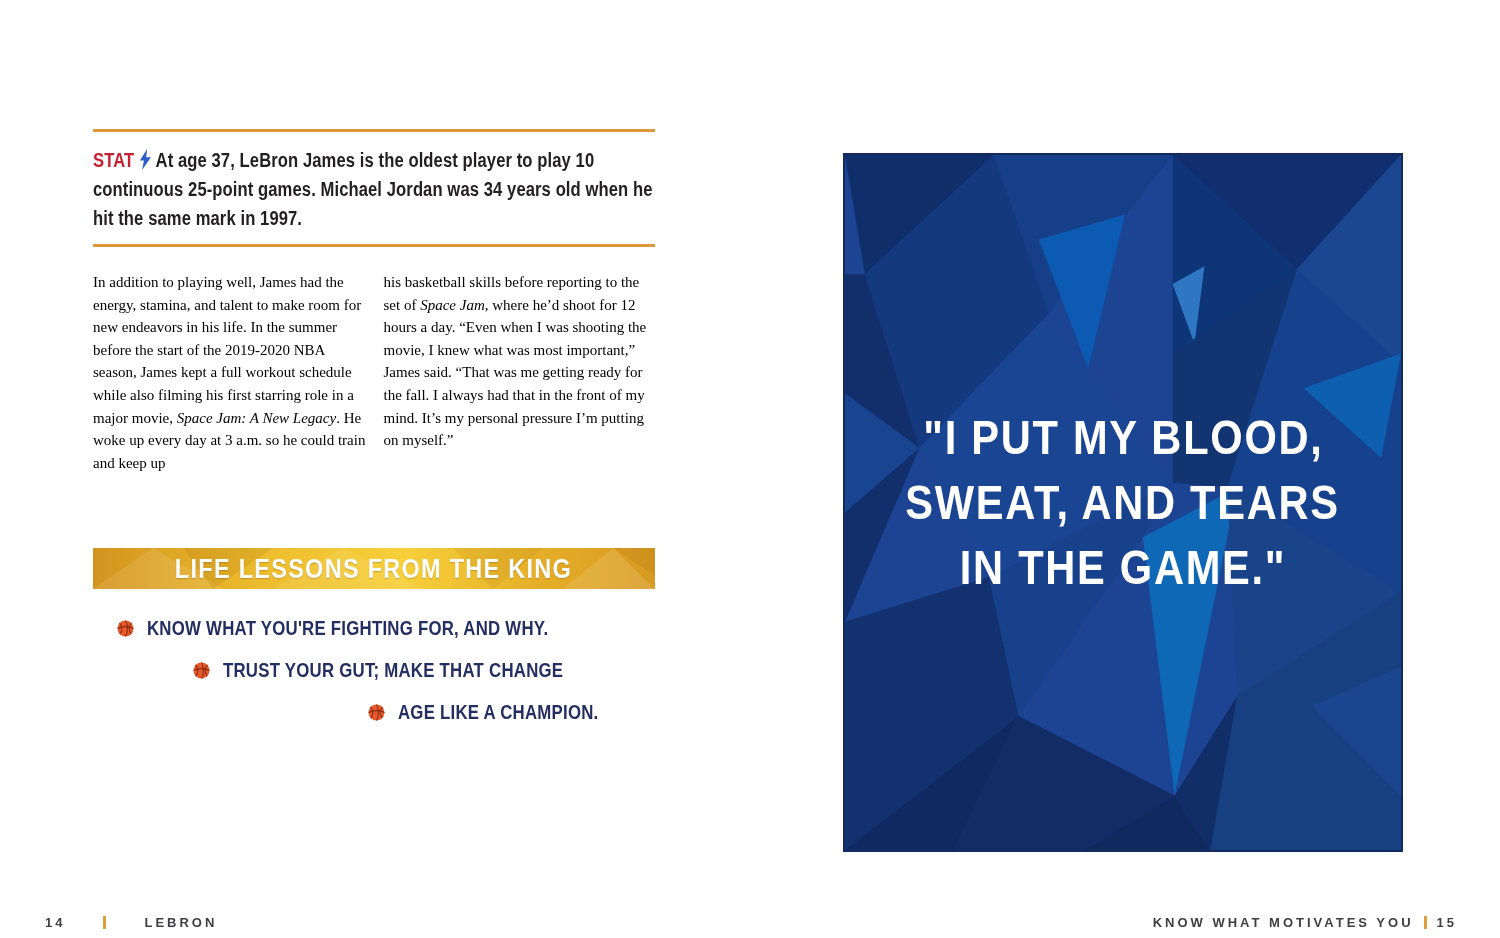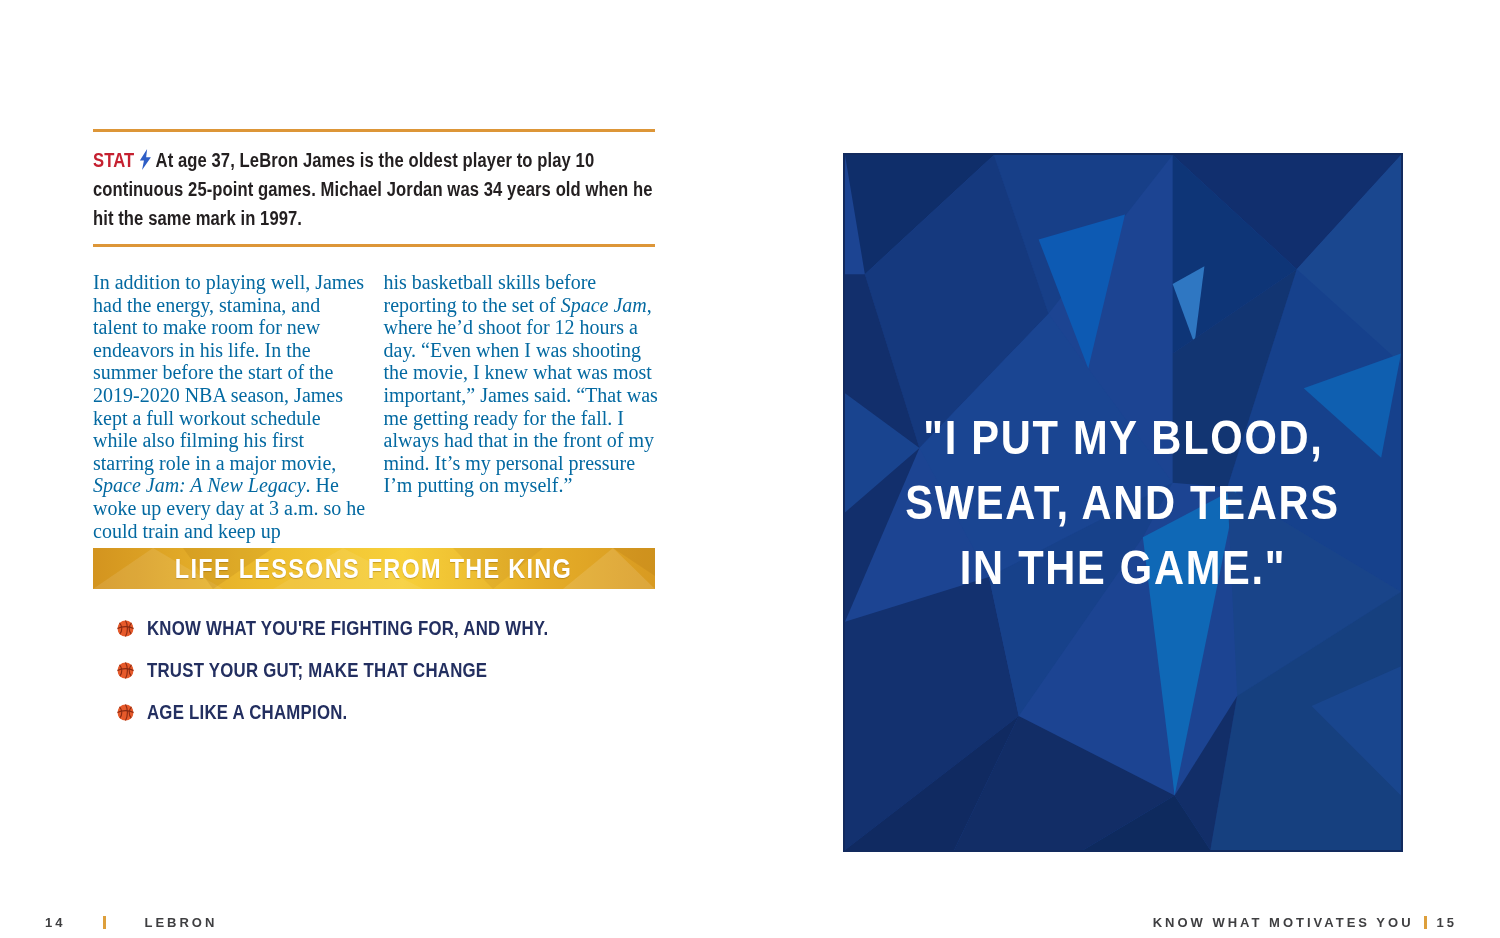--- a/index.html
+++ b/index.html
@@ -28,41 +28,41 @@
     font-weight:700; font-size:19.5px; line-height:29px;
     color:#231f20; letter-spacing:0.1px;
   }
   .stat-label { color:#c52030; }
   .bolt { display:inline-block; width:13px; height:21px; margin:0 5px 0 7px; vertical-align:-3px; }
 
   .body-columns {
     position:absolute; left:93px; top:231px; width:566px;
     display:flex; gap:15px;
     font-family:"Liberation Serif", serif;
-    font-size:20px; line-height:22.6px; color:#0369a1;
+    font-size:15px; line-height:22.6px; color:#000000;
   }
   .body-col { flex:1; }
   .it { font-style:italic; }
 
   .banner {
     position:absolute; left:93px; top:508px; width:562px; height:41px;
     display:flex; align-items:center; justify-content:center;
     overflow:hidden;
   }
   .banner svg.bg { position:absolute; inset:0; width:100%; height:100%; }
   .banner-text {
     position:relative; display:inline-block;
     transform:scaleX(0.84);
     color:#ffffff; font-weight:700; font-size:28px; letter-spacing:1.5px;
     white-space:nowrap;
     text-shadow:0 1px 1px rgba(120,80,0,0.35);
   }
 
   .lessons { position:absolute; left:117px; top:577px; }
-  .lesson-row { display:flex; align-items:center; height:22px; margin-bottom:20px; }
+  .lesson-row { display:flex; align-items:center; height:22px; margin-bottom:20px;justify-content:flex-end; }
   .lesson-icon { width:17px; height:17px; flex:0 0 17px; margin-right:13px; }
   .lesson-text {
     display:inline-block; transform:scaleX(0.8); transform-origin:0 50%;
     white-space:nowrap;
     color:#232f60; font-weight:700; font-size:21px; letter-spacing:0.3px;
   }
 
   
   .footer {
     position:absolute; top:875px;

